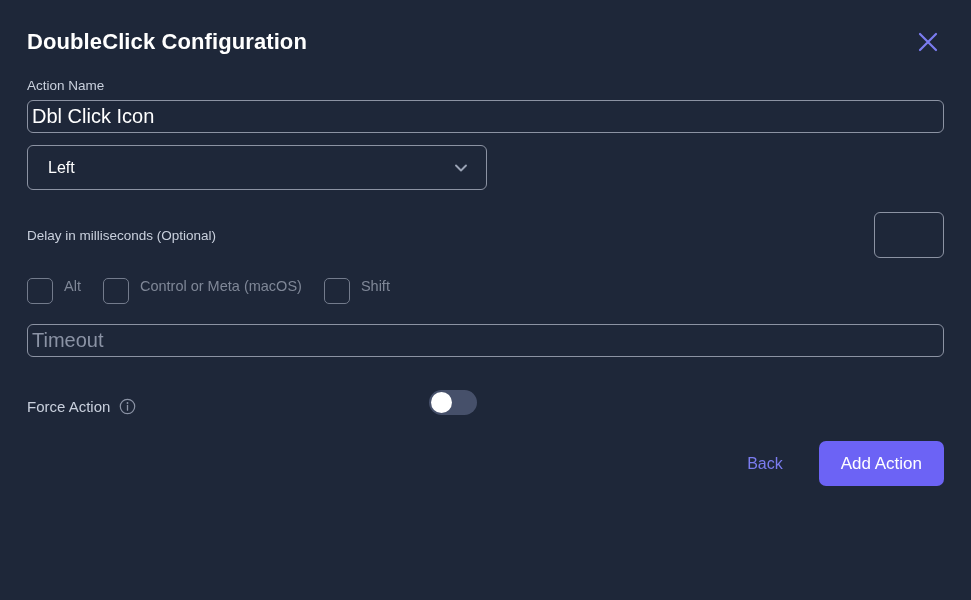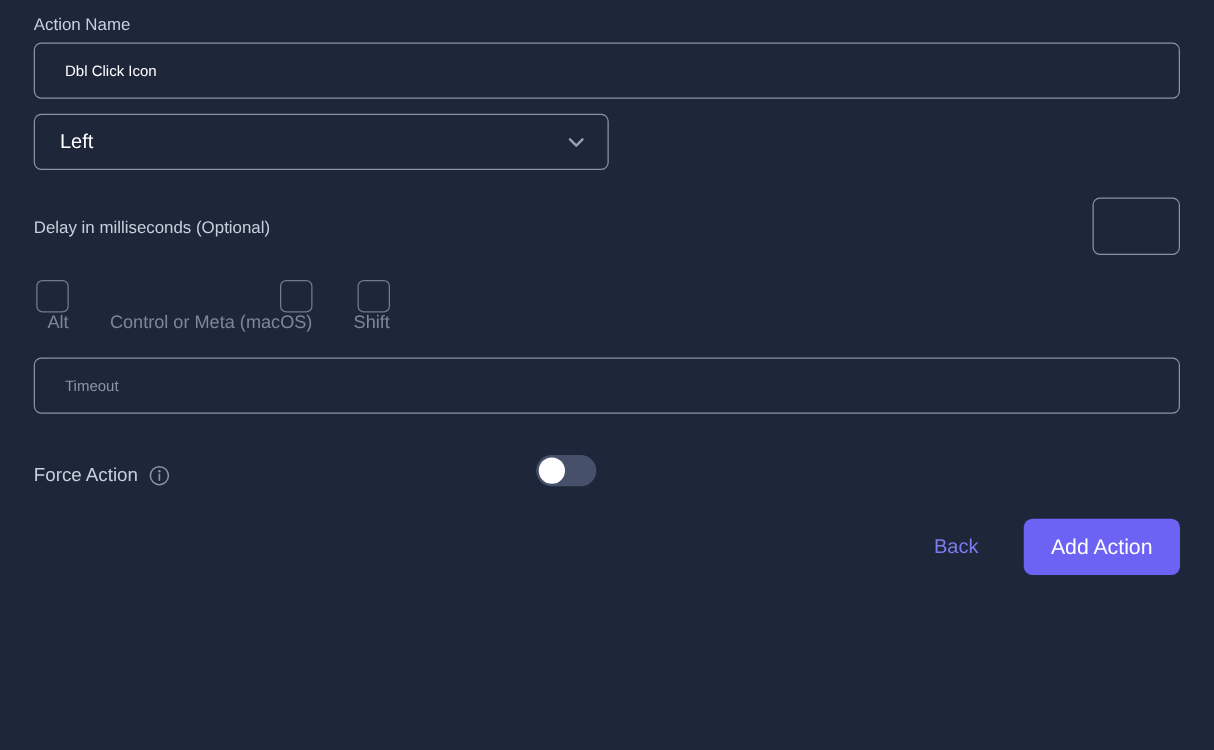--- a/index.html
+++ b/index.html
@@ -48,28 +48,28 @@
   
   .field { margin-top: 12px; }
   .field-label {
     font-size: 13.5px;
     color: #c9d0dd;
     margin-bottom: 7px;
     display: block;
   }
   .text-input {
     width: 100%;
-    height: 45px;
+    height: 33px;
     background: #1e2739;
     border: 1px solid #8c93a3;
     border-radius: 6px;
     color: #ffffff;
-    font-size: 12px;
+    font-size: 20px;
     font-family: "Liberation Sans", sans-serif;
-    padding: 0 24px;
+    padding: 0 4px;
     outline: none;
   }
   .text-input::placeholder { color: #8b93a5; }
 
   
   .select-wrap {
     position: relative;
     width: 460px;
     height: 45px;
   }
@@ -129,24 +129,23 @@
     color: #c9d0dd;
     margin-bottom: 9px;
     display: block;
   }
   .checkbox-row {
     display: flex;
     align-items: center;
   }
   .checkbox-item {
     display: flex;
-    align-items: flex-end;
+    align-items: flex-start;
     margin-right: 22px;
     cursor: pointer;
-    flex-direction: column;
   }
   .checkbox-box {
     width: 26px;
     height: 26px;
     border: 1px solid #737b8c;
     border-radius: 5px;
     background: #1e2739;
     flex: none;
   }
   .checkbox-text {
@@ -216,20 +215,30 @@
     height: 45px;
     padding: 0 22px;
     cursor: pointer;
   }
 </style>
 </head>
 <body>
 
 <div class="dialog">
 
+  <div class="header">
+    <div class="dialog-title">DoubleClick Configuration</div>
+    <div class="close-btn">
+      <span>
+        <svg width="22" height="22" viewBox="0 0 22 22">
+          <path d="M3 3 L19 19 M19 3 L3 19" stroke="#7b7cf0" stroke-width="2.2" stroke-linecap="round" fill="none"></path>
+        </svg>
+      </span>
+    </div>
+  </div>
 
   <div class="field">
     <label class="field-label">Action Name</label>
     <input class="text-input" type="text" value="Dbl Click Icon" style="">
   </div>
 
   <div class="field">
     <div class="select-wrap">
       <div class="select-box">
         <span>Left</span>

